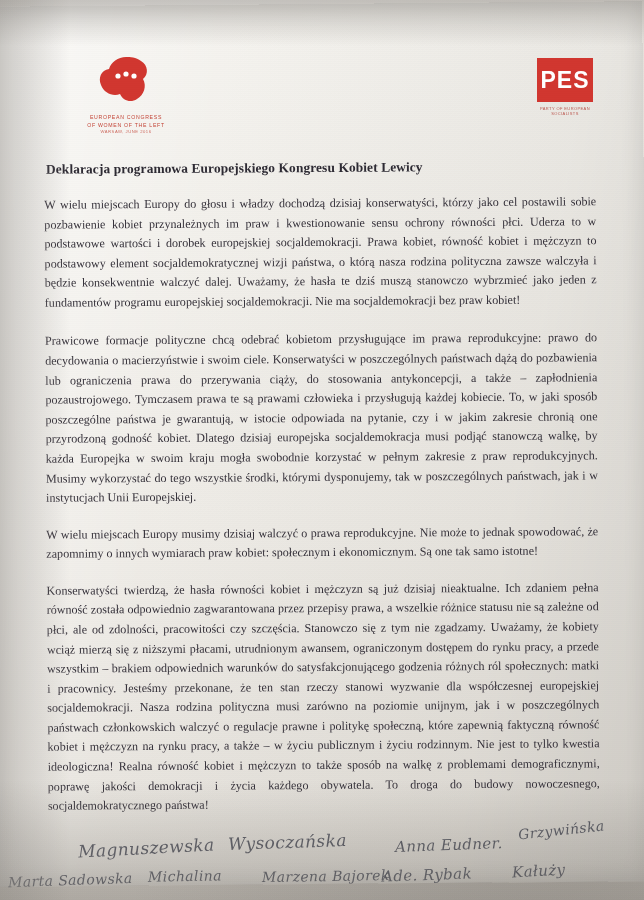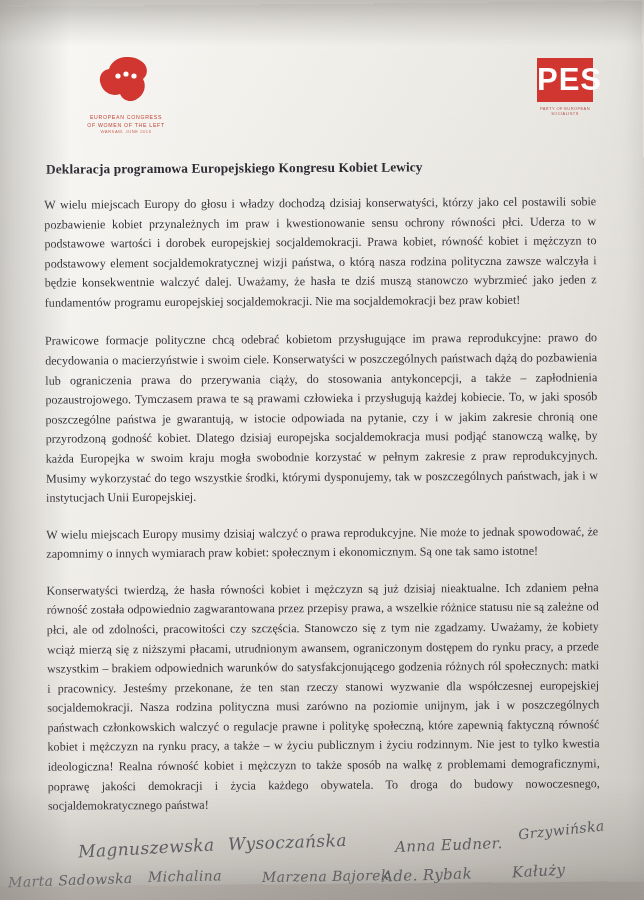--- a/index.html
+++ b/index.html
@@ -100,21 +100,21 @@
     text-align: center;
   }
   .pes-box {
     width: 56px;
     height: 44px;
     margin: 0 auto;
     background: #d1362f;
     color: #fff;
     font-family: "Liberation Sans", sans-serif;
     font-weight: bold;
-    font-size: 31px;
+    font-size: 23px;
     letter-spacing: 1px;
     line-height: 44px;
     text-align: center;
   }
   .pes-sub {
     margin-top: 4px;
     font-family: "Liberation Sans", sans-serif;
     font-size: 4px;
     letter-spacing: 0.4px;
     color: #b23a32;

